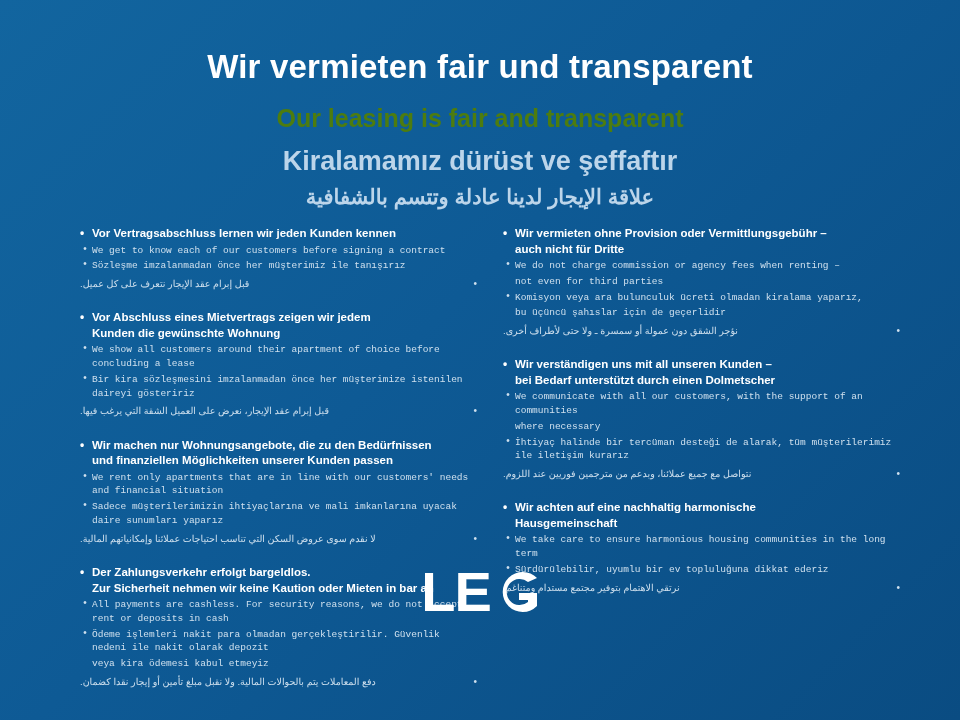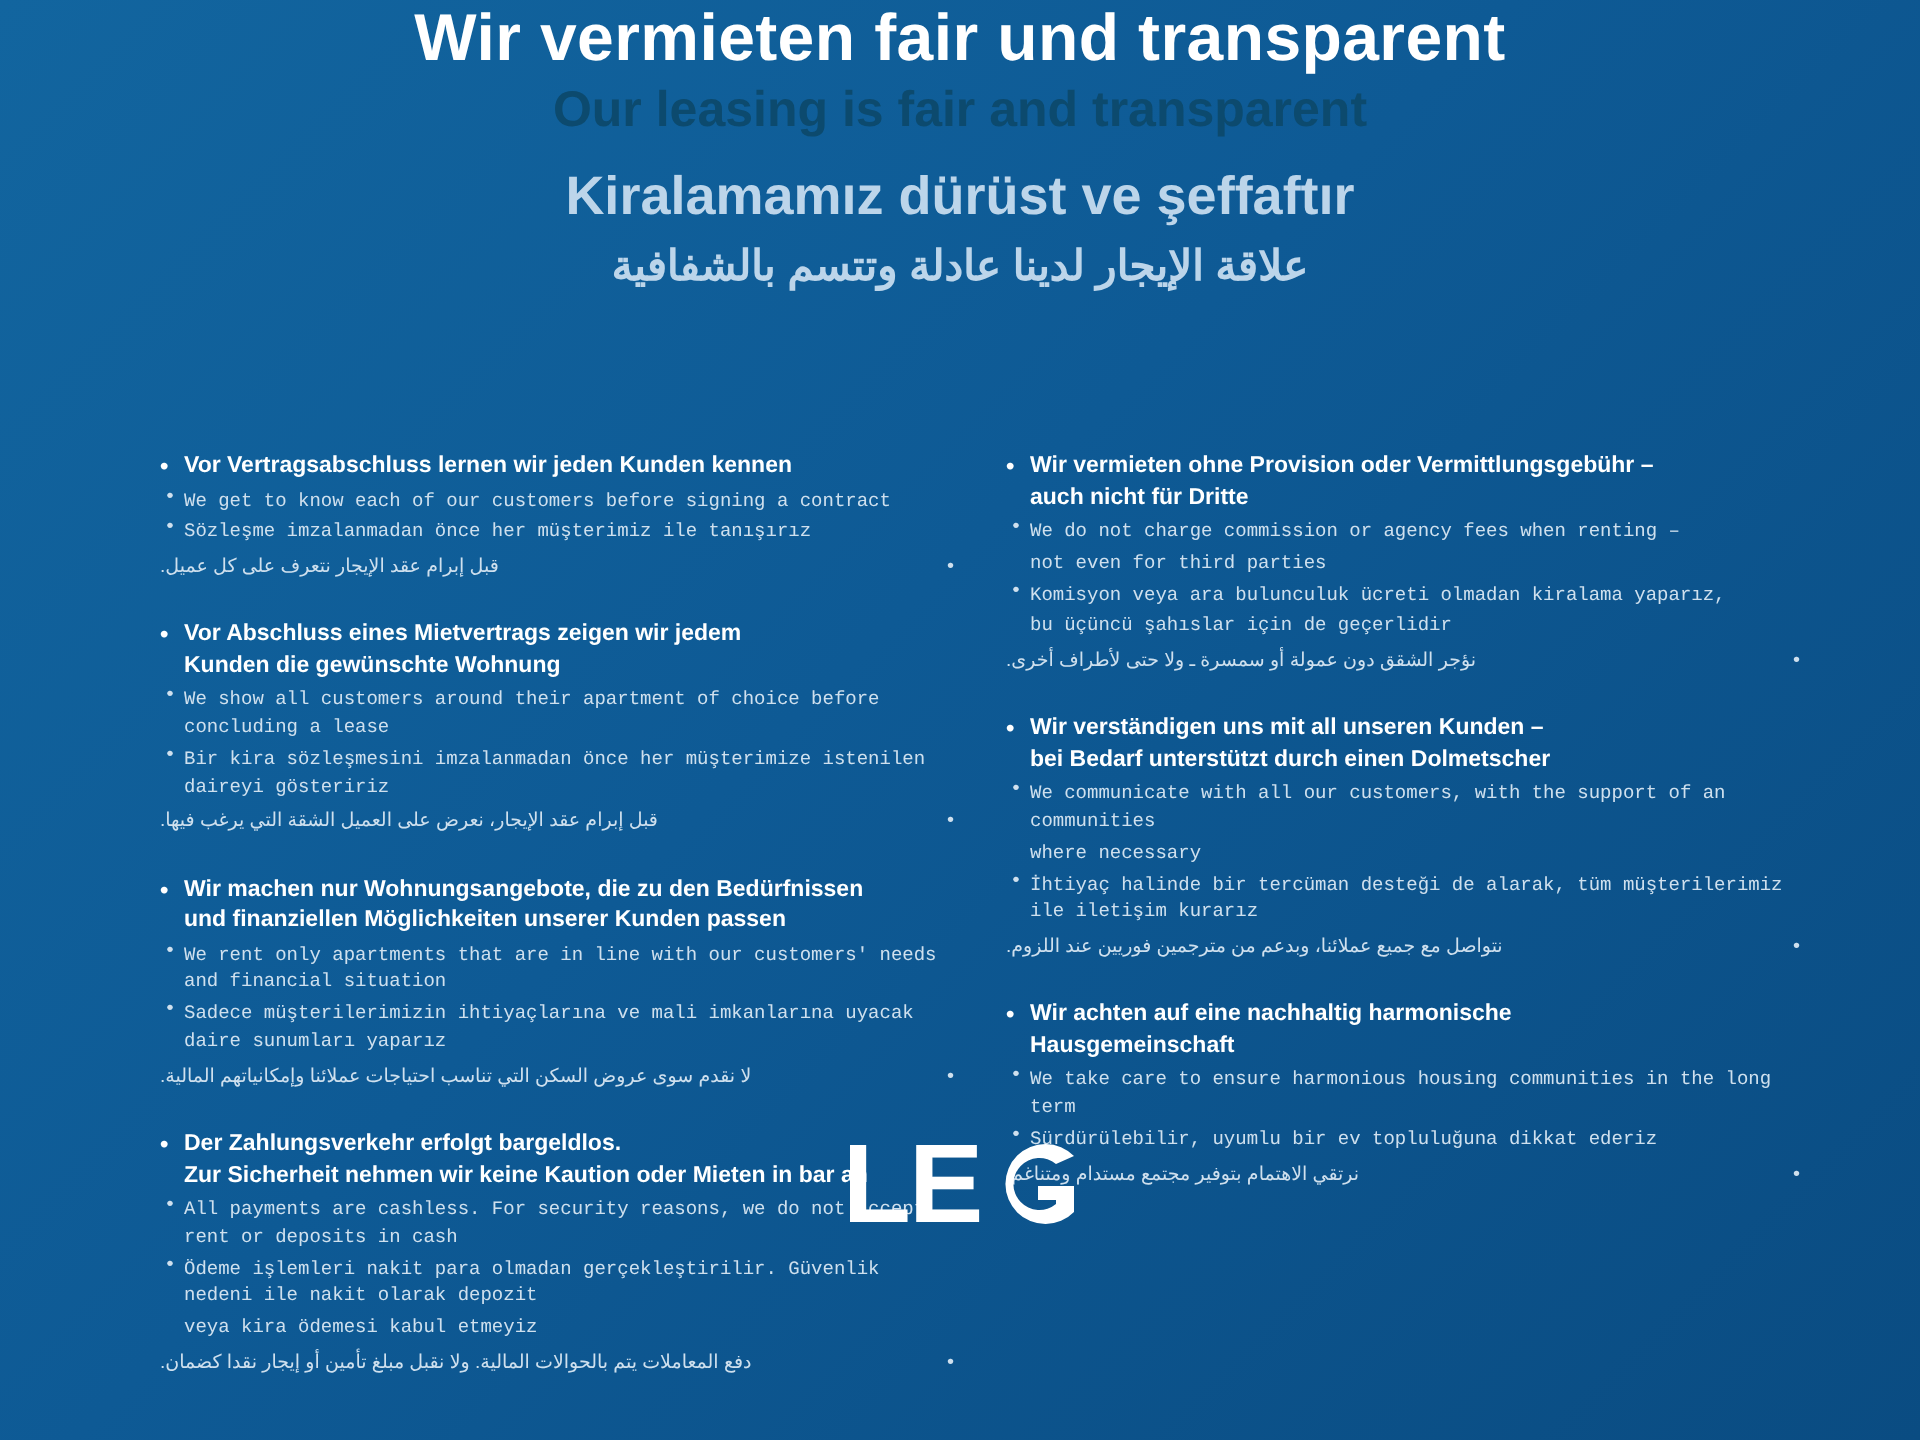--- a/index.html
+++ b/index.html
@@ -16,33 +16,34 @@
     overflow: hidden;
     position: relative;
   }
   .slide {
     position: absolute;
     inset: 0;
   }
   
   .headings {
     text-align: center;
+    padding-top: 48px;
   }
   .h-de {
     font-size: 33px;
     font-weight: bold;
     letter-spacing: 0.2px;
     color: #ffffff;
     line-height: 1.15;
   }
   .h-en {
     font-size: 25px;
     font-weight: bold;
-    color: #0c4a6e;
-    margin-top: 2px;
+    color: #4d7c0f;
+    margin-top: 17px;
     line-height: 1.2;
   }
   .h-tr {
     font-size: 27px;
     font-weight: bold;
     color: #bcd5ea;
     margin-top: 12px;
     line-height: 1.2;
   }
   .h-ar {

